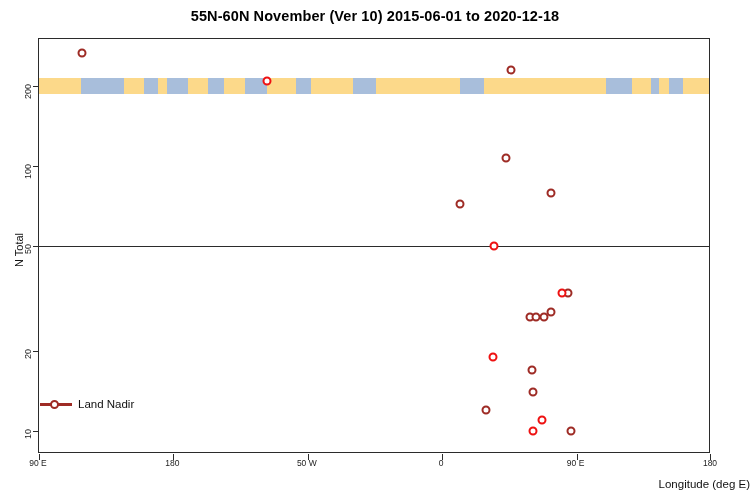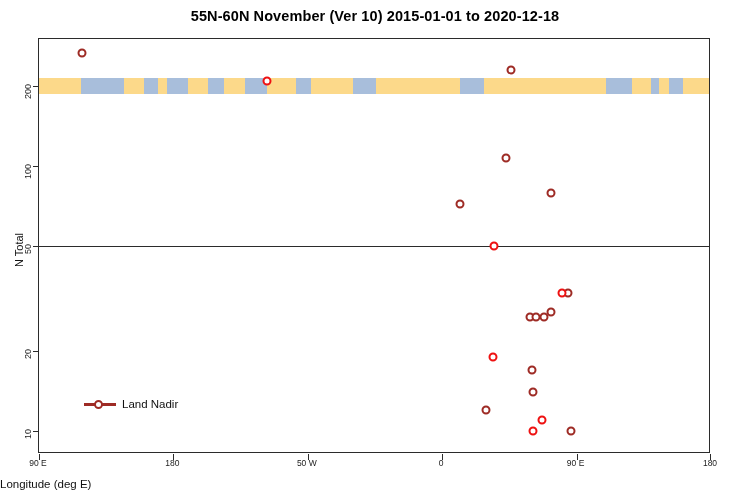--- a/index.html
+++ b/index.html
@@ -25,41 +25,41 @@
   .ytick{position:absolute;left:-6px;width:6px;height:1px;background:#2b2b2b;}
   .ylab{position:absolute;text-align:right;font-size:9px;color:#222;
         width:30px;transform:rotate(-90deg);transform-origin:100% 50%;}
   .xtick{position:absolute;top:0;width:1px;height:6px;background:#2b2b2b;}
   .xlab{position:absolute;font-size:8.5px;color:#222;white-space:nowrap;
         transform:translateX(-50%);}
 
   #ylabel{position:absolute;left:2px;top:50%;font-size:11px;color:#111;
           transform:translateY(-50%) rotate(-90deg);transform-origin:50% 50%;
           white-space:nowrap;}
-  #xlabel{position:absolute;left:0;top:478px;width:750px;text-align:left;
+  #xlabel{position:absolute;left:0;top:478px;width:750px;text-align:right;
           font-size:11.5px;color:#111;}
 
   .pt{position:absolute;width:9px;height:9px;border-radius:50%;
       box-sizing:border-box;transform:translate(-50%,-50%);}
 
   
   #legend{position:absolute;left:40px;top:396px;}
-  .lgrow{display:flex;align-items:center;height:16px;padding-left:44px;}
+  .lgrow{display:flex;align-items:center;height:16px;}
   .lgmark{position:relative;width:32px;height:12px;margin-right:6px;}
   .lgmark .bar{position:absolute;top:5px;left:0;width:32px;height:2.5px;}
   .lgmark .dot{position:absolute;top:1.5px;left:10px;width:9px;height:9px;
                border-radius:50%;box-sizing:border-box;background:#fff;}
   .lgtext{font-size:11.5px;color:#111;}
 </style>
 </head>
 <body>
 
 <div id="page">
 
-  <div id="title">55N-60N November (Ver 10)   2015-01-01 to 2020-12-18</div>
+  <div id="title">55N-60N November (Ver 10)   2015-06-01 to 2020-12-18</div>
 
   <div id="ylabel">N Total</div>
   <div id="xlabel">Longitude (deg E)</div>
 
   <div id="plot">
     <div id="canvas">
         <div class="hline" style="top: 206.57px; background: rgb(43, 43, 43);"></div>
         <div id="strip" style="top: 38.7457px; background: rgb(168, 190, 219);">
           <div class="seg" style="left: 0px; width: 41.8133px; background: rgb(252, 217, 138);"></div>
           <div class="seg" style="left: 85.12px; width: 19.4133px; background: rgb(252, 217, 138);"></div>

